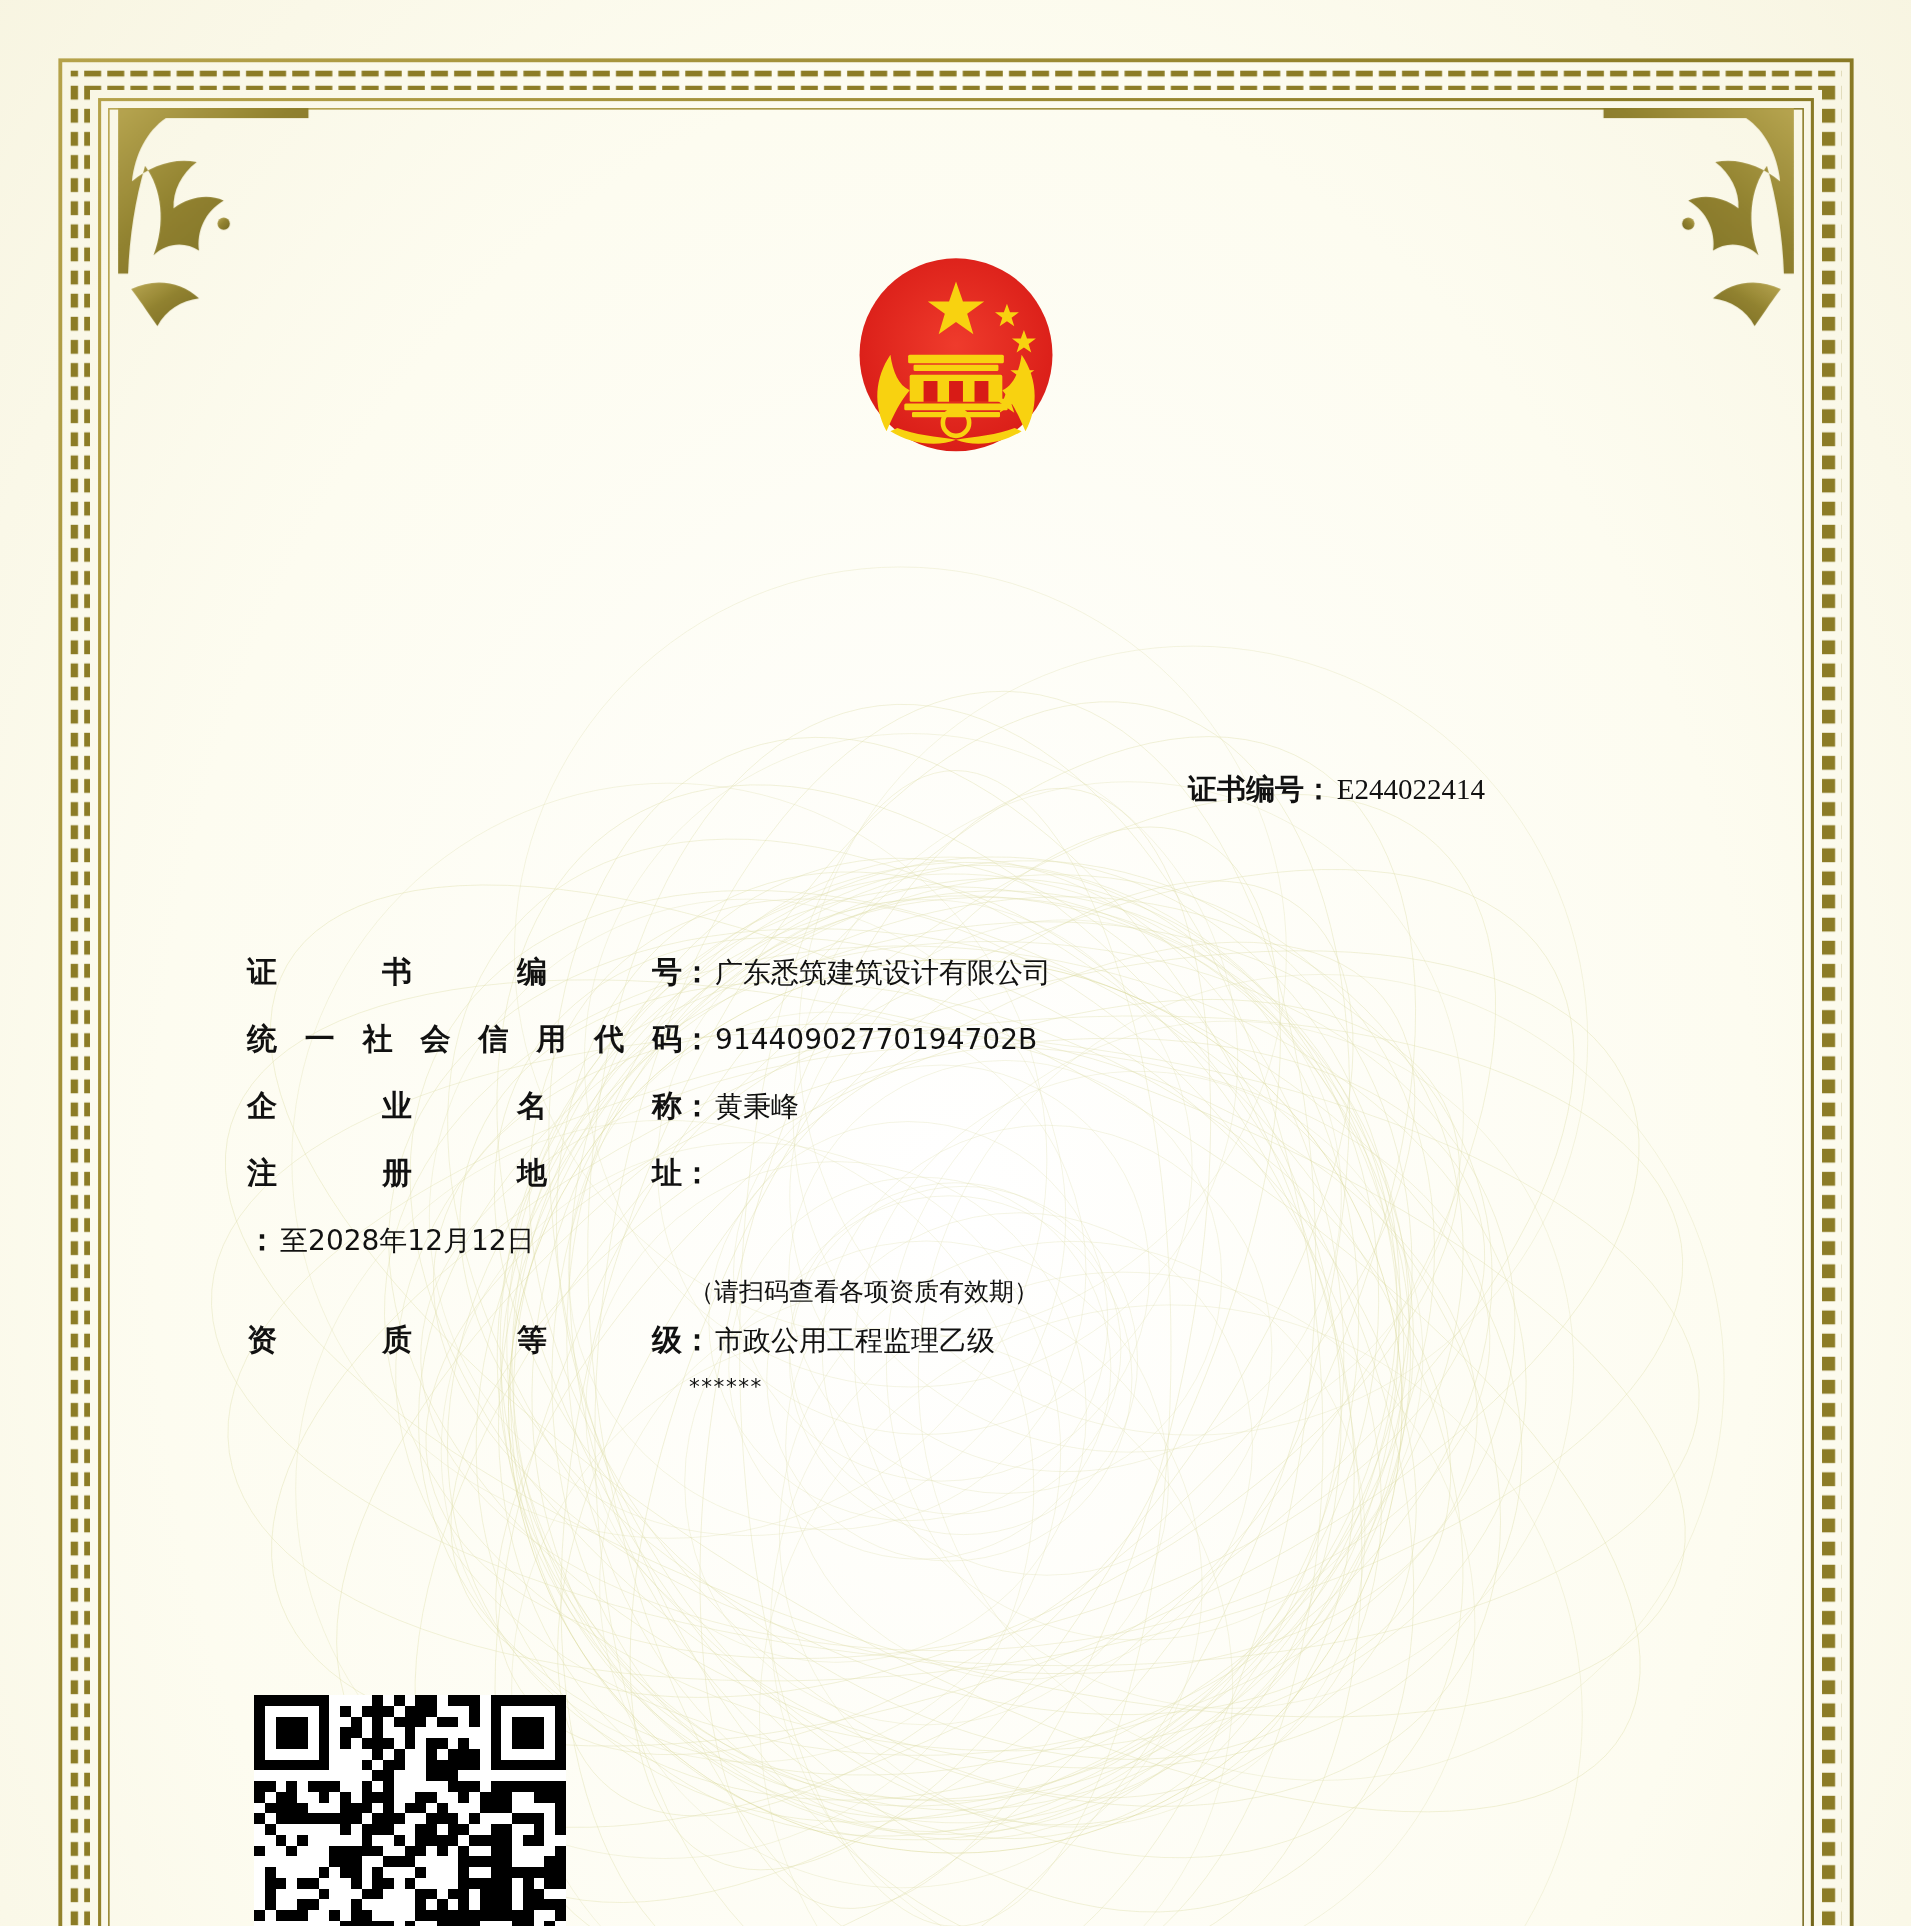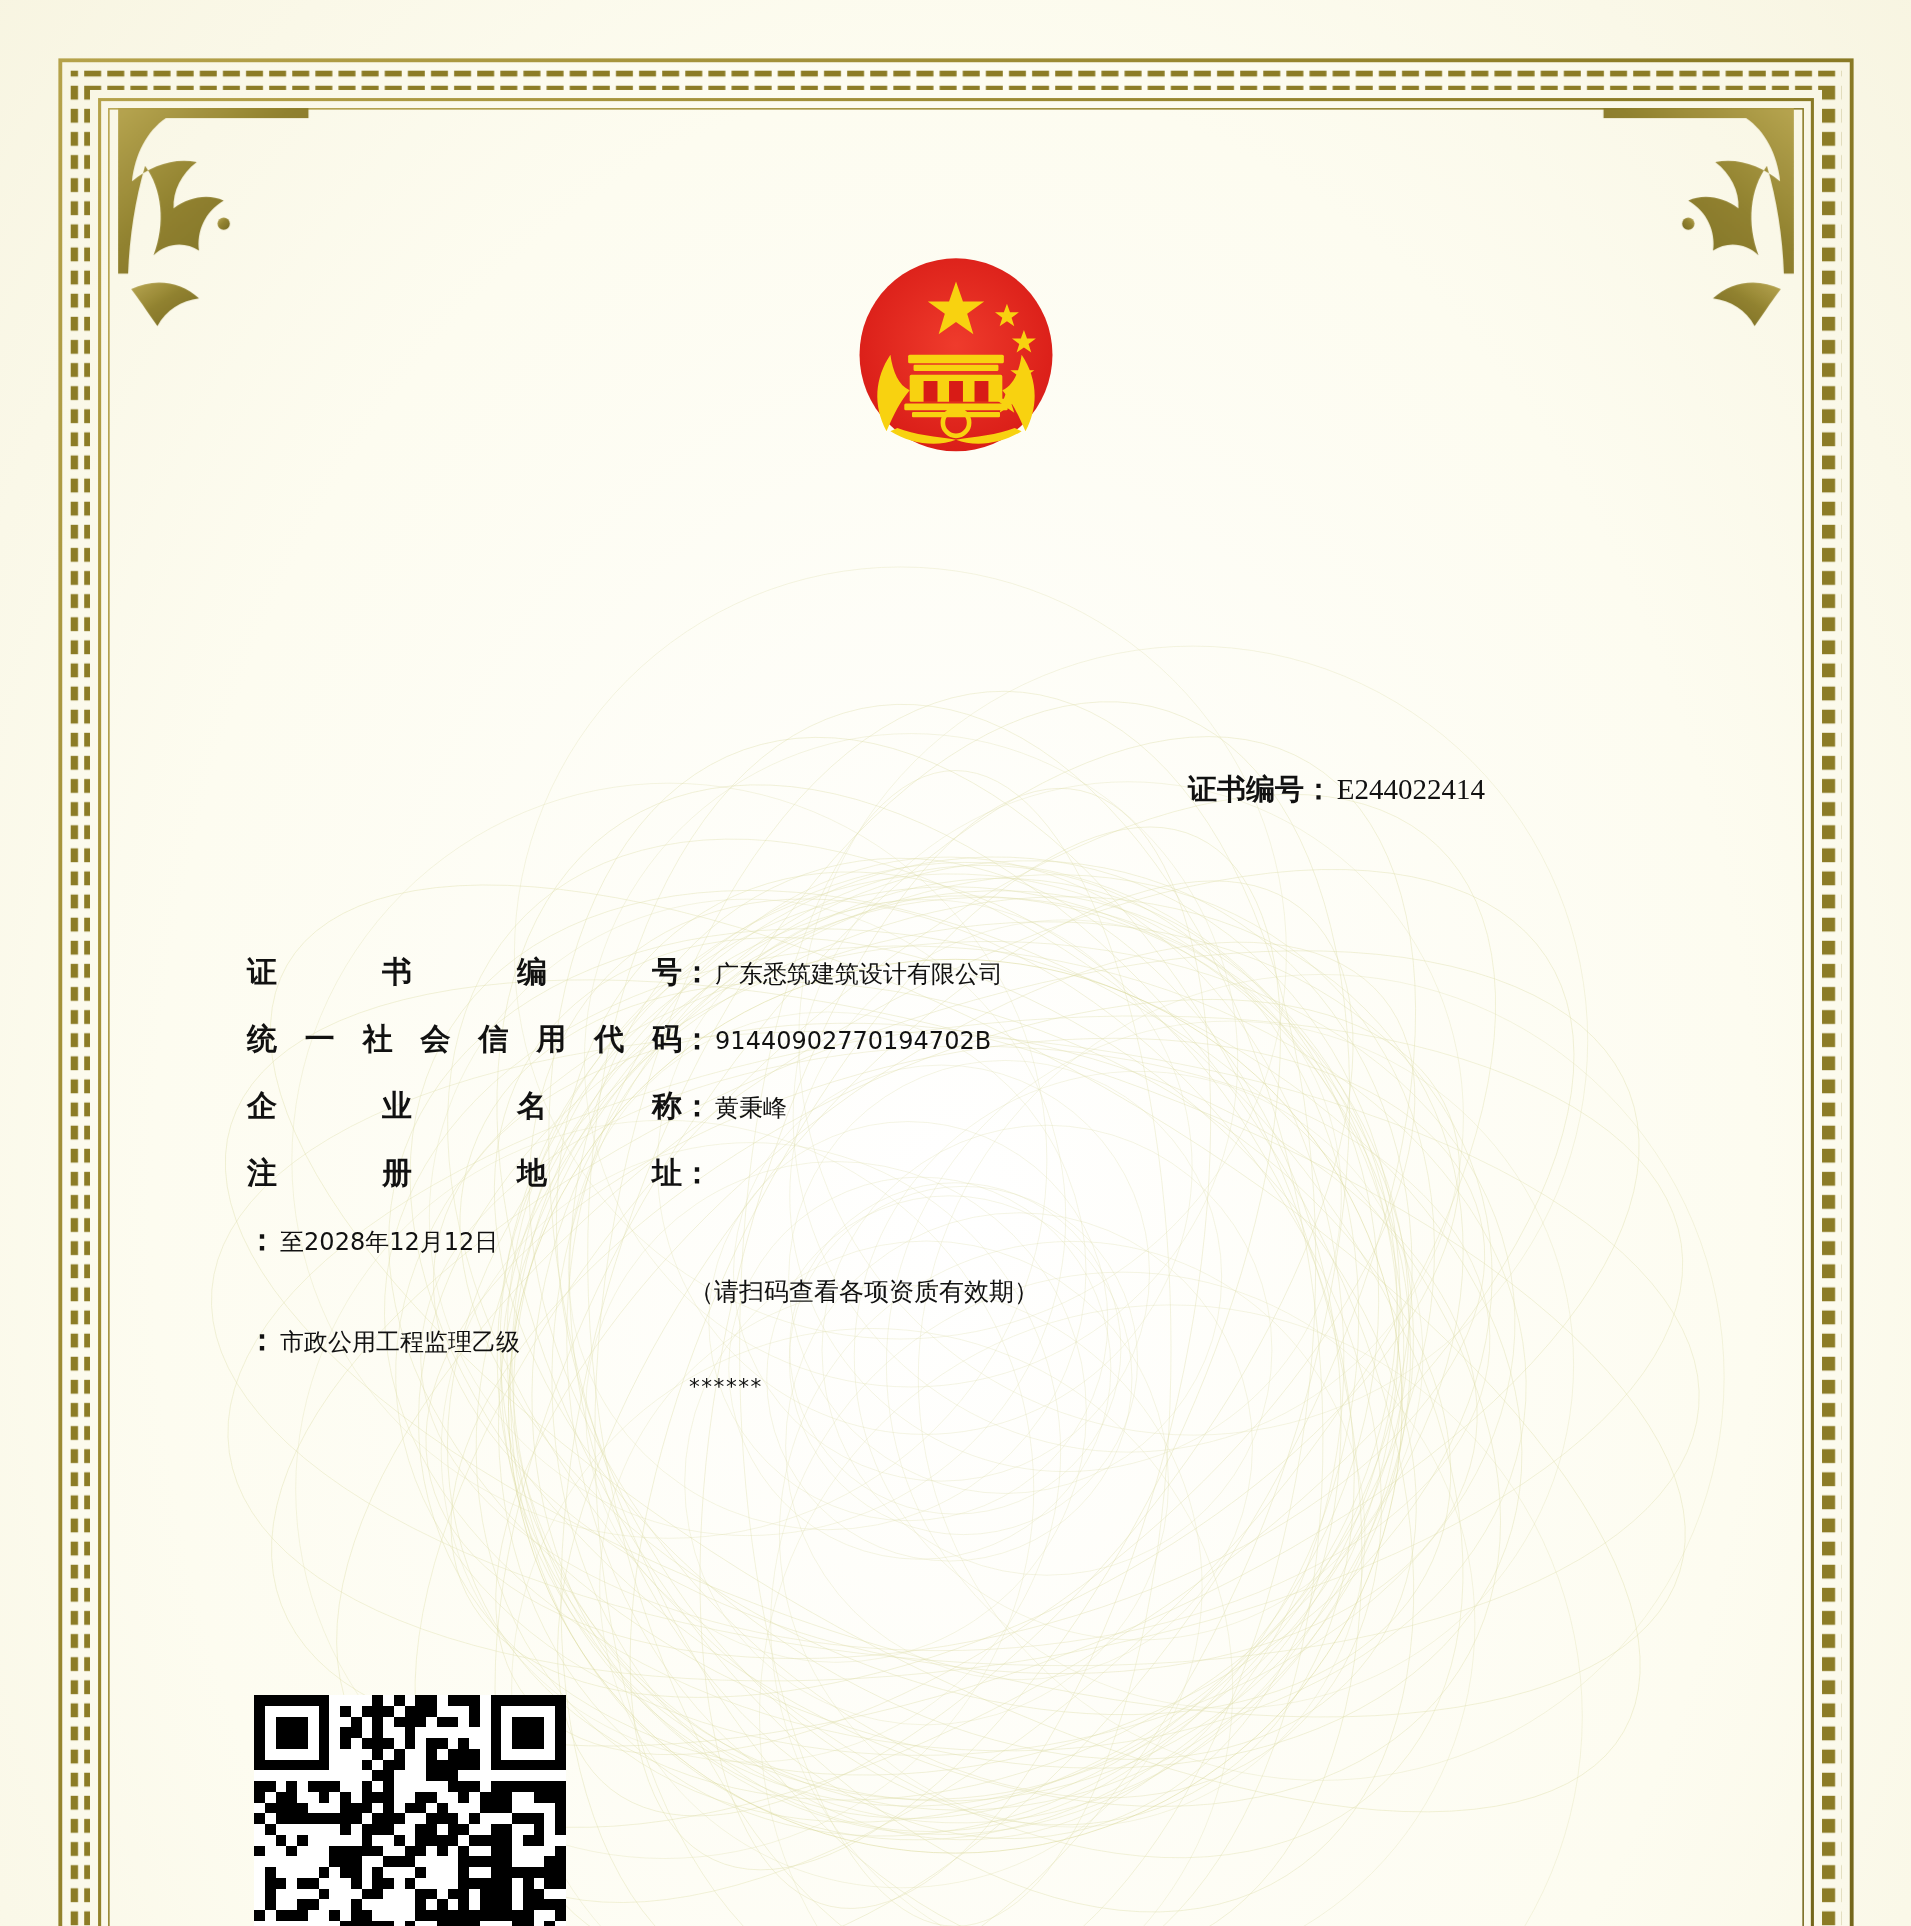--- a/index.html
+++ b/index.html
@@ -111,21 +111,21 @@
   }
   .field-colon {
     font-family: "DejaVu Sans", sans-serif;
     font-size: 30px;
     font-weight: bold;
     color: #111111;
     margin-right: 3.1px;
   }
   .field-value {
     font-family: "DejaVu Sans", sans-serif;
-    font-size: 24px;
+    font-size: 28px;
     font-weight: normal;
     color: #111111;
   }
   .field-sub {
     font-family: "DejaVu Sans", sans-serif;
     font-size: 25px;
     color: #111111;
     margin-left: 442px;
     margin-top: -11.6px;
     margin-bottom: 12px;
@@ -377,20 +377,21 @@
         <span class="field-colon">：</span>
     </div>
 
     <div class="field-row">
         <span class="field-colon">：</span>
         <span class="field-value">至2028年12月12日</span>
     </div>
     <div class="field-sub">（请扫码查看各项资质有效期）</div>
 
     <div class="field-row">
+      <span class="field-label">资质等级</span>
         <span class="field-colon">：</span>
         <span class="field-value">市政公用工程监理乙级</span>
     </div>
     <div class="field-stars">******</div>
 
   </div>
 
   <div id="qr-block">
     <svg id="qr-code" viewBox="0 0 29 29" shape-rendering="crispEdges">
       <rect width="29" height="29" fill="#ffffff"></rect>

